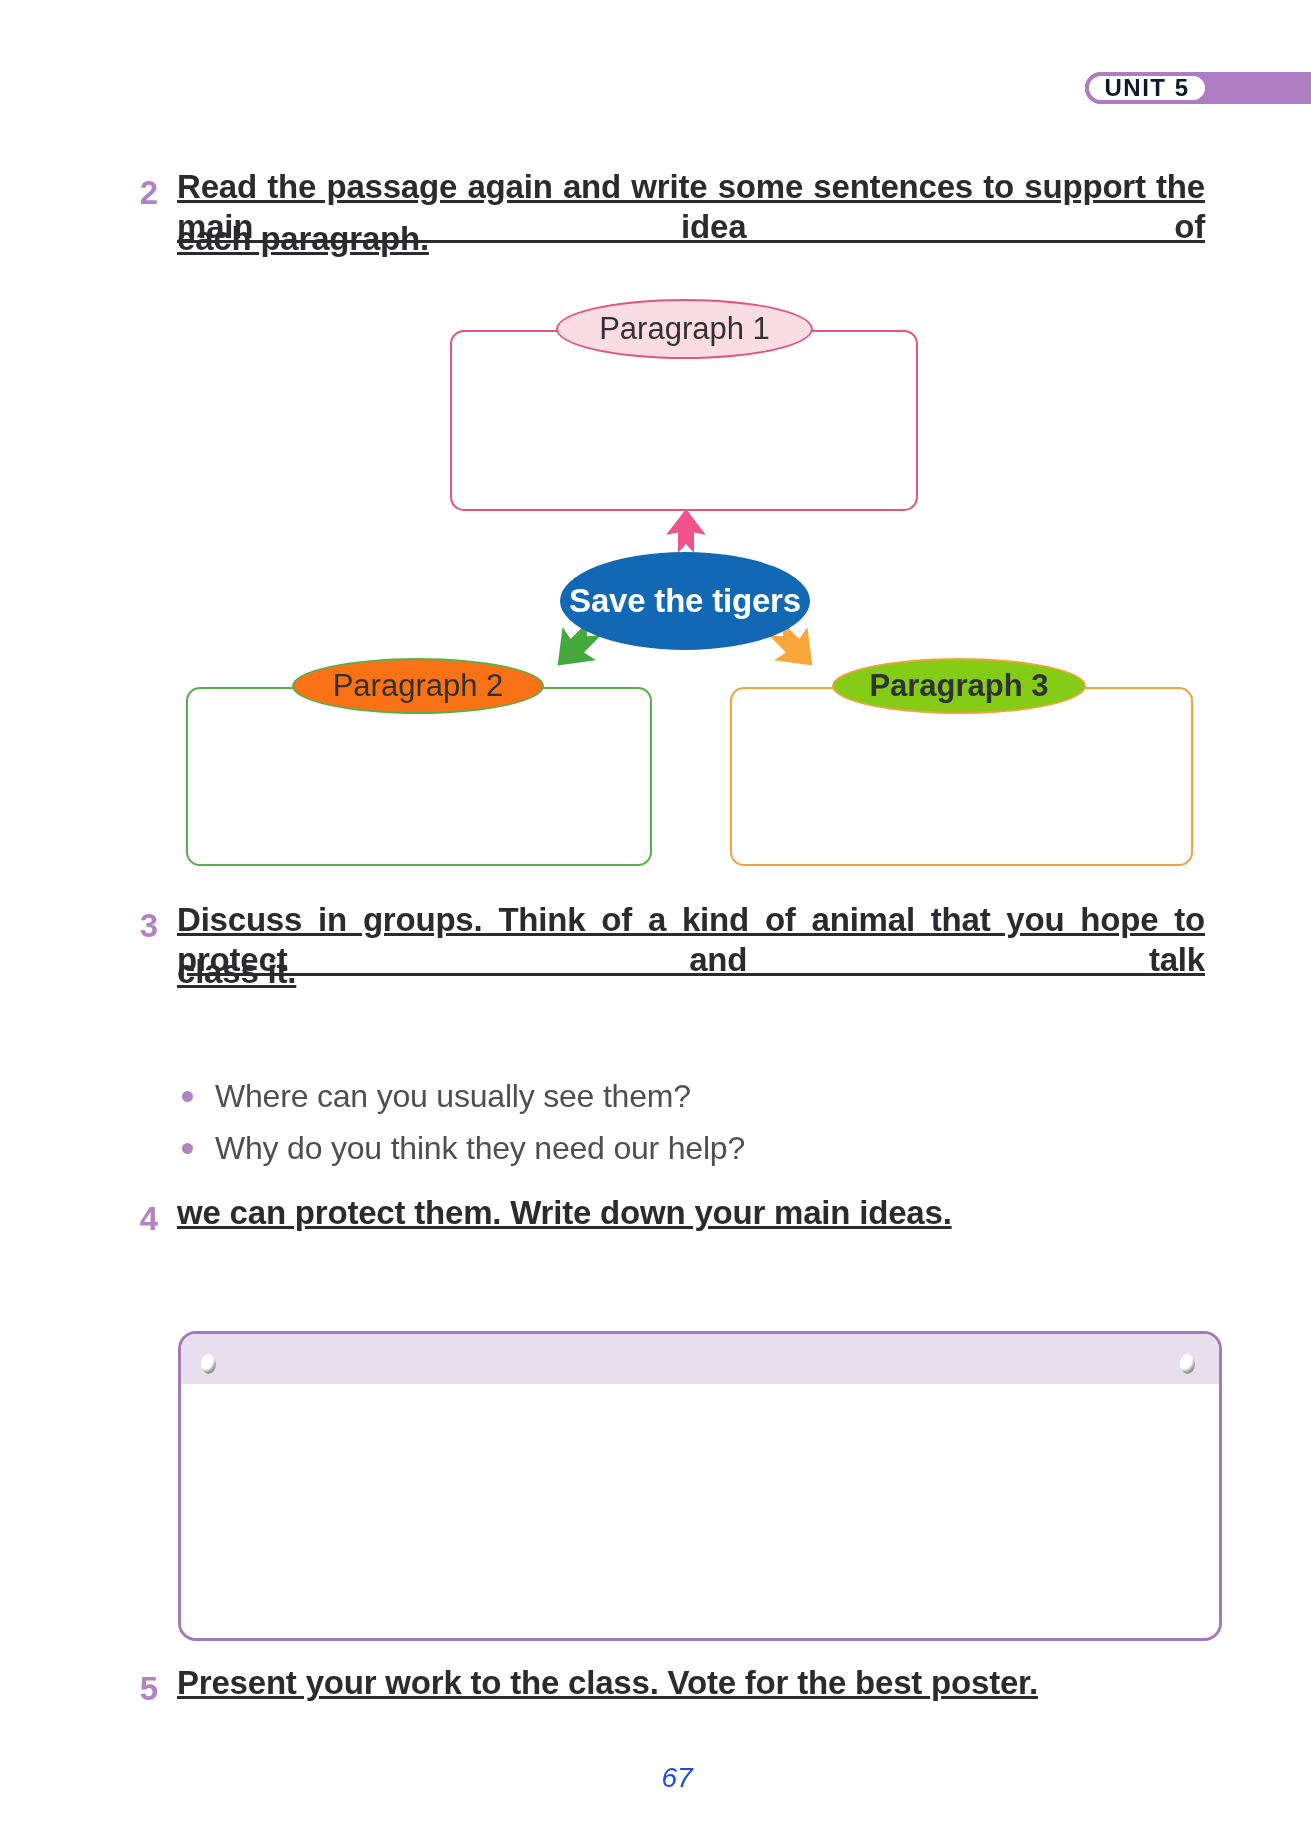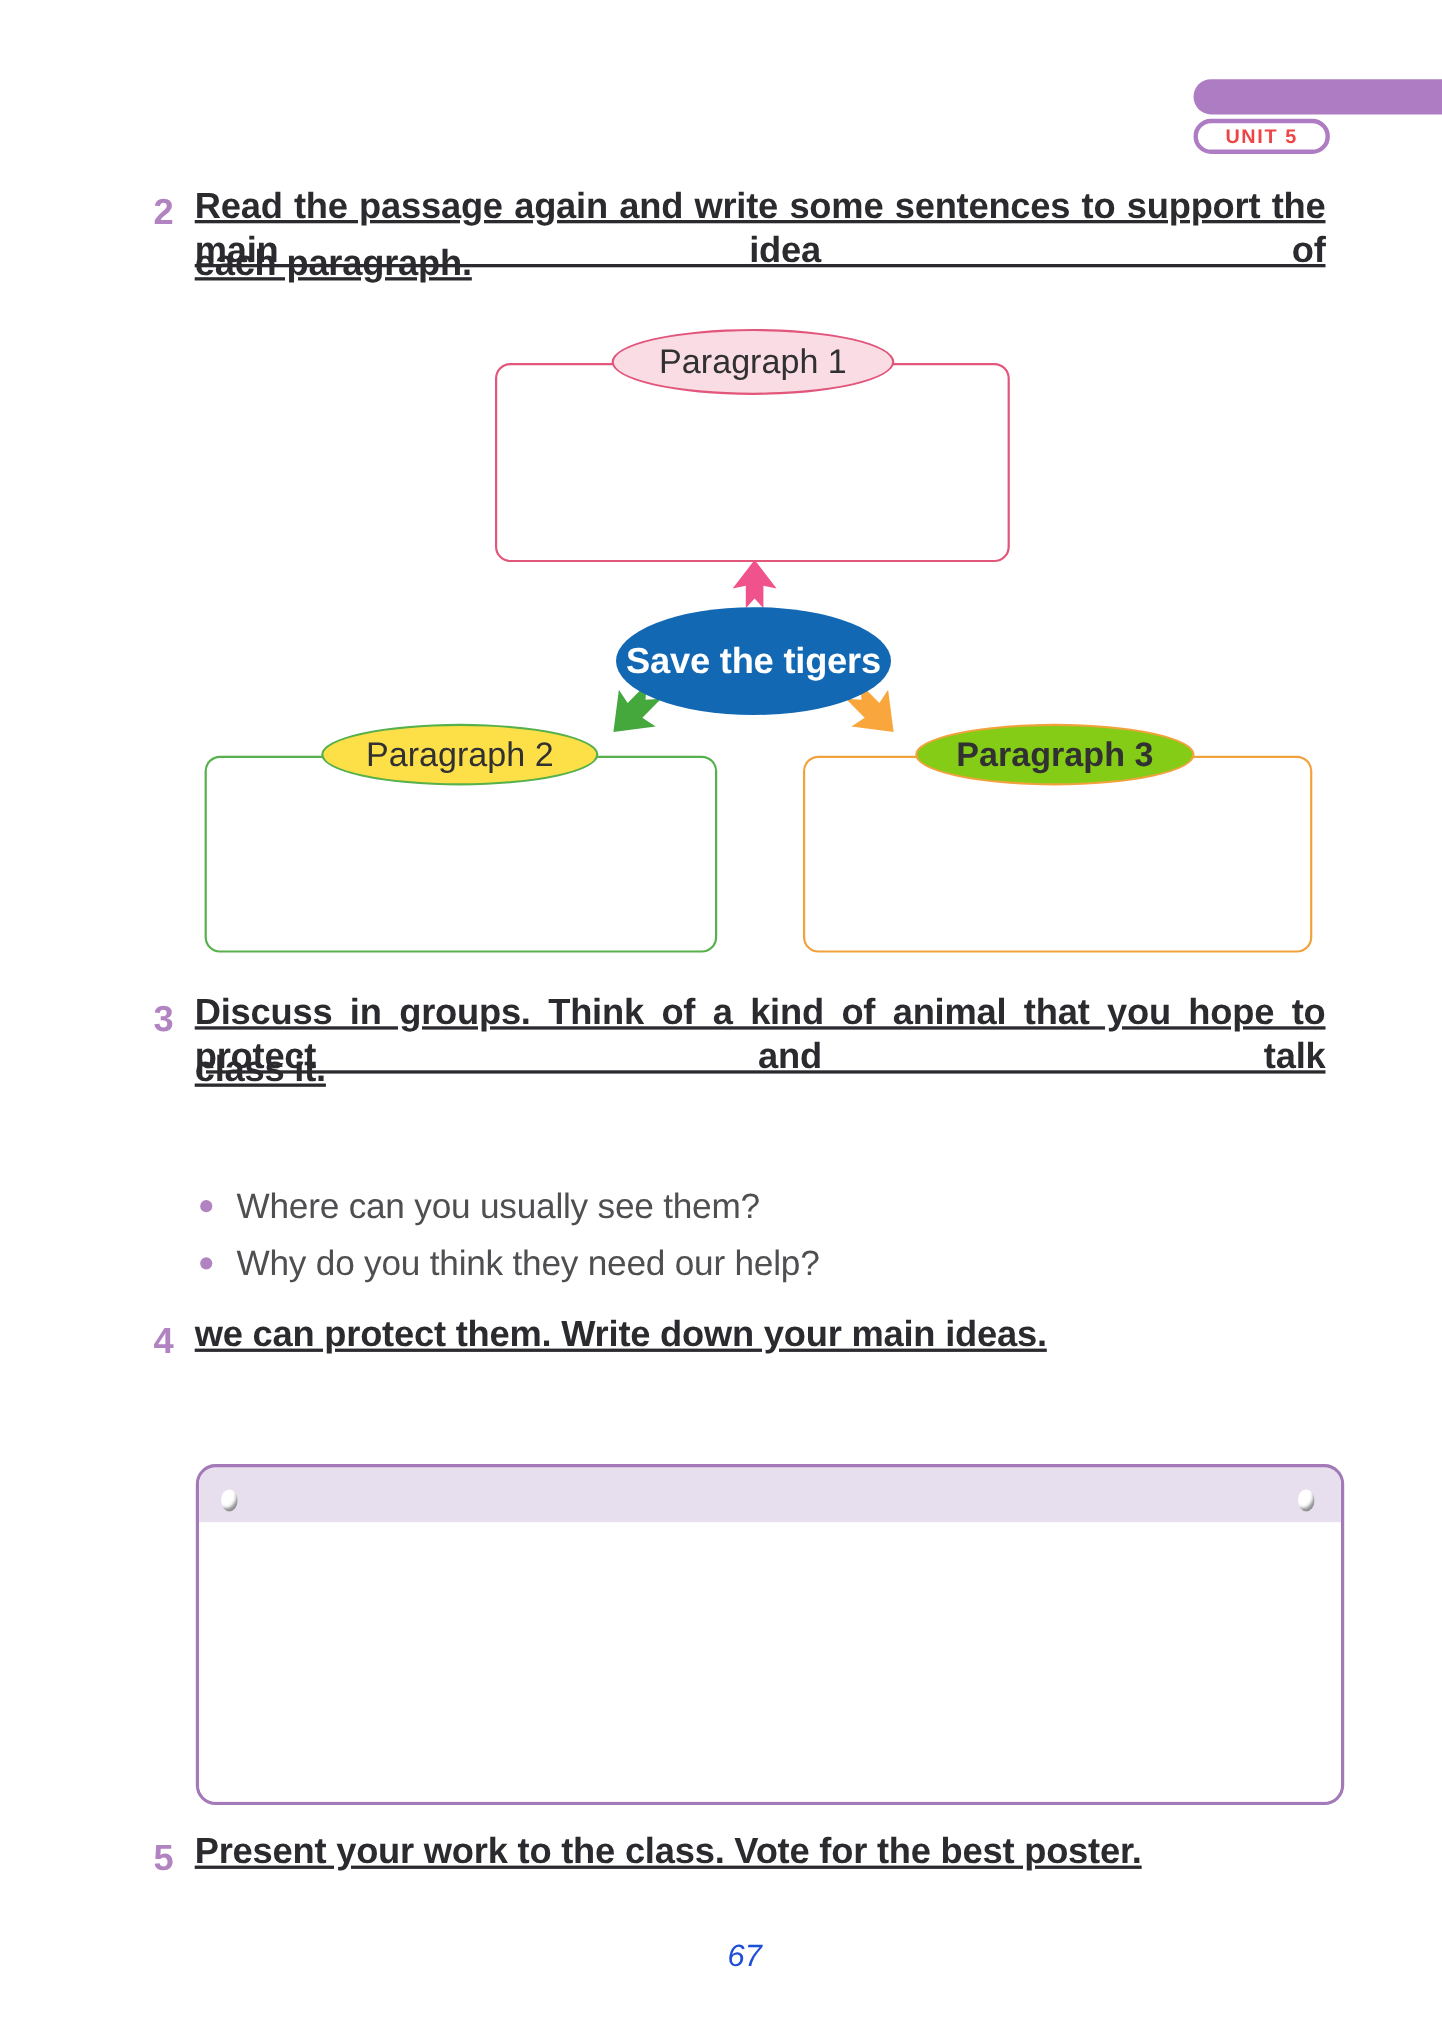--- a/index.html
+++ b/index.html
@@ -6,42 +6,42 @@
   .page{
     position:relative;width:1311px;height:1842px;background:#ffffff;overflow:hidden;
     font-family:"Liberation Sans","DejaVu Sans",sans-serif;
   }
   
   .unit-bar{position:absolute;left:1085px;top:72px;width:226px;height:32px;
     background:#ae7cc3;border-radius:16px 0 0 16px;}
   .unit-pill{position:absolute;left:1085px;top:72px;width:124px;height:32px;box-sizing:border-box;
     background:#ffffff;border:4px solid #ae7cc3;border-radius:16px;
     display:flex;align-items:center;justify-content:center;
-    font-size:18px;font-weight:bold;letter-spacing:1.5px;color:#ef4444;margin-top:36px;}
+    font-size:24px;font-weight:bold;letter-spacing:1.5px;color:#0f172a;}
   
   .act-num{position:absolute;width:38px;text-align:right;left:120px;
     font-size:33px;font-weight:bold;color:#b183c1;line-height:52px;height:52px;}
   .act-text{position:absolute;left:177px;width:1028px;color:#2b2a2e;
     font-size:33px;font-weight:bold;letter-spacing:-0.2px;}
   .act-line{height:52px;line-height:40px;white-space:nowrap;text-decoration:underline;}
   .act-line.jline{white-space:normal;text-align:justify;text-align-last:justify;}
   
   .bullet-row{position:absolute;left:182px;height:52px;display:flex;align-items:center;}
   .bullet-dot{width:11px;height:11px;border-radius:50%;background:#b183c1;margin-right:22px;flex:none;}
   .bullet-text{font-size:32px;font-weight:400;color:#4f4f52;letter-spacing:-0.2px;white-space:nowrap;}
   
   .dg-box{position:absolute;background:#ffffff;border-radius:14px;box-sizing:border-box;}
   .dg-box.pink{border:2.5px solid #e2567c;}
   .dg-box.green{border:2.5px solid #56b04c;}
   .dg-box.orange{border:2.5px solid #f2a23c;}
   .dg-ellipse{position:absolute;border-radius:50%;box-sizing:border-box;
     display:flex;align-items:center;justify-content:center;
     font-size:31px;font-weight:400;color:#313133;}
   .dg-ellipse.pink{background:#fadce4;border:2.5px solid #e2567c;}
-  .dg-ellipse.green{background:#fde047;border:2.5px solid #56b04c;}
+  .dg-ellipse.green{background:#f97316;border:2.5px solid #56b04c;}
   .dg-ellipse.orange{background:#84cc16;border:2.5px solid #f2a23c;font-weight:bold;}
   .dg-center{position:absolute;left:560px;top:552px;width:250px;height:98px;border-radius:50%;
     background:#1268b3;display:flex;align-items:center;justify-content:center;
     font-size:33px;font-weight:bold;color:#ffffff;letter-spacing:-0.2px;}
   .dg-arrow{position:absolute;width:44px;height:44px;}
   .dg-arrow svg{display:block;width:100%;height:100%;}
   .rot225{transform:rotate(225deg);}
   .rot135{transform:rotate(135deg);}
   
   .poster{position:absolute;left:178px;top:1331px;width:1044px;height:310px;box-sizing:border-box;

